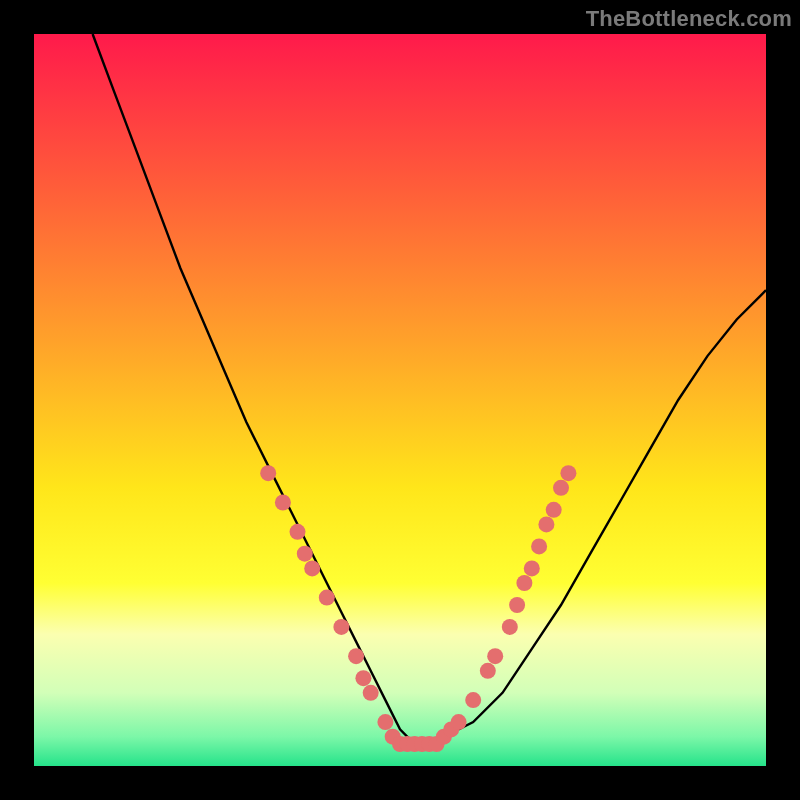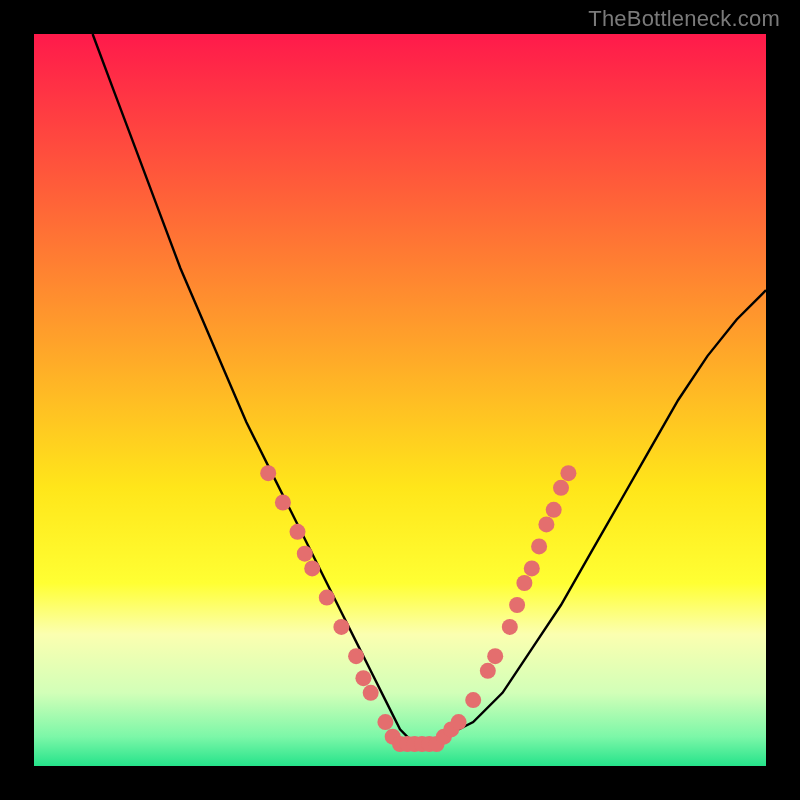--- a/index.html
+++ b/index.html
@@ -21,24 +21,24 @@
     position: absolute;
     left: 34px;
     top: 34px;
     width: 732px;
     height: 732px;
     
   }
   .attribution {
     position: absolute;
     top: 6px;
-    right: 20px;
+    right: 8px;
     color: #7a7a7a;
     font-size: 22px;
-    font-weight: 400;
+    font-weight: 700;
     letter-spacing: 0.2px;
   }
   svg.curve {
     position: absolute;
     left: 0; top: 0;
     width: 732px; height: 732px;
     overflow: visible;
   }
 </style>
 </head>

